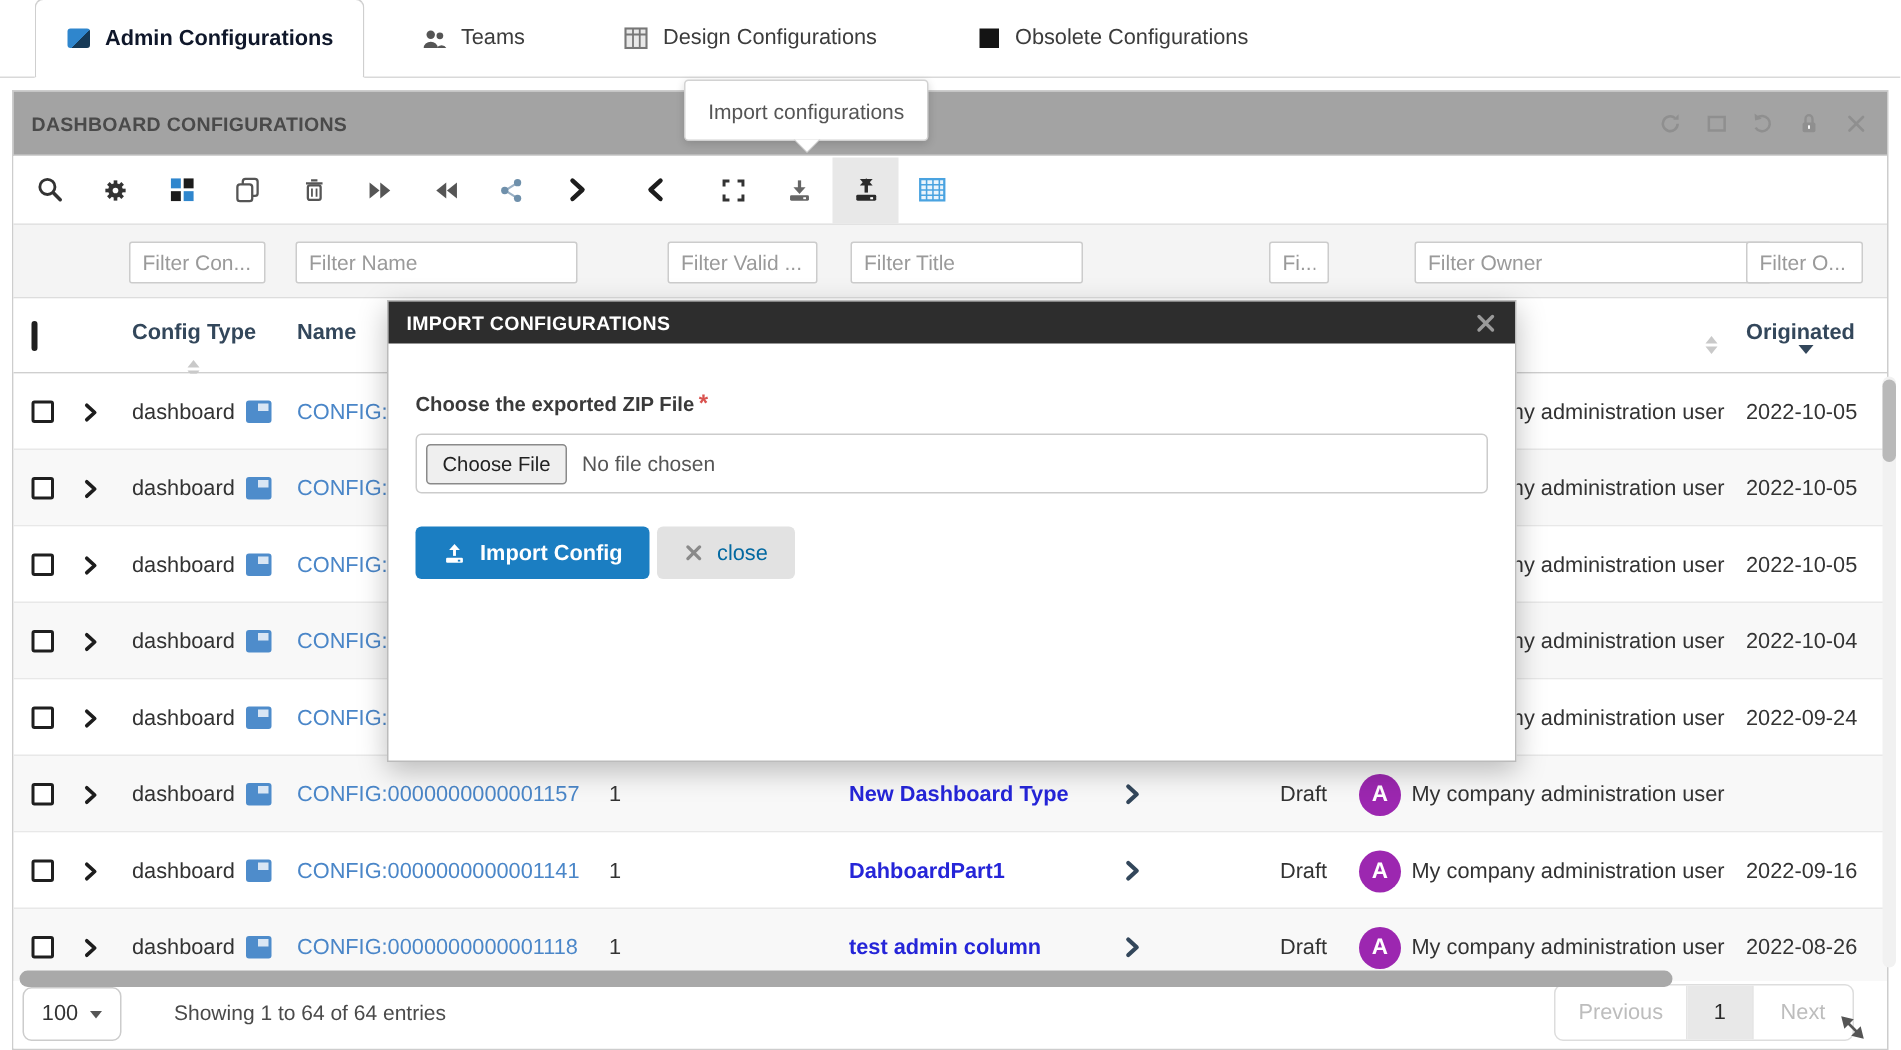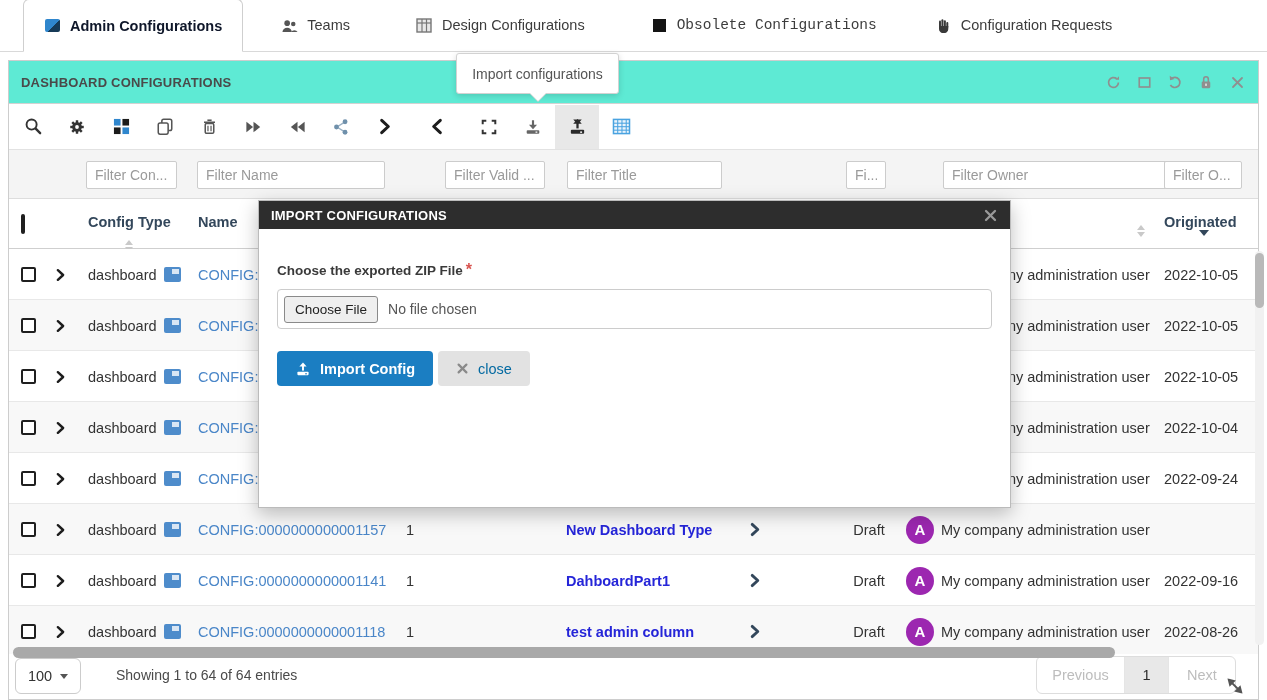--- a/index.html
+++ b/index.html
@@ -15,21 +15,21 @@
   .tab.active { border:1px solid #cfcfcf; border-bottom:1px solid #fff; border-radius:6px 6px 0 0;
     background:#fff; font-weight:700; color:#0f172a; margin-bottom:-1px; height:53px;margin-left:18px; }
   .tab .ic { width:17px; height:15px; display:inline-flex; align-items:center; justify-content:center; }
   .ic-admin { width:15px; height:13px; border-radius:2px;
     background:linear-gradient(135deg,#2f86cd 55%,#163a57 55%); }
   .ic-obsolete { width:13px; height:13px; background:#141414; }
 
   
   .panel { position:absolute; left:8px; top:60px; width:1251px; height:640px;
     border:1px solid #cdcdcd; background:#fff; }
-  .panel-header { height:43px; background:#5eead4; border-bottom:1px solid #d2d2d2;
+  .panel-header { height:43px; background:#a3a3a3; border-bottom:1px solid #d2d2d2;
     display:flex; align-items:center; padding:0 12px; }
   .panel-title { font-size:13px; font-weight:700; color:#4a4a4a; letter-spacing:.2px; }
   .win-icons { margin-left:auto; display:flex; align-items:center; gap:13px; color:#8f8f8f; }
   .win-icons .wic { width:18px; height:18px; display:inline-flex; align-items:center; justify-content:center; cursor:pointer; }
 
   .toolbar { height:45px; display:flex; align-items:center; gap:24px; padding-left:14px; background:#fff; }
   .tbtn { width:20px; height:20px; display:flex; align-items:center; justify-content:center; cursor:pointer; flex:0 0 auto; }
   .tbtn.boxed { width:44px; height:44px; background:#e8e8e8; margin:0 -12px; }
 
   .filters { position:relative; height:50px; background:#f4f4f4; border-top:1px solid #e2e2e2; border-bottom:1px solid #ddd; }
@@ -146,39 +146,25 @@
       <span class="ic">
         <svg width="16" height="15" viewBox="0 0 16 15">
             <rect x="1" y="1" width="14" height="13" fill="#e8e8e8" stroke="#777" stroke-width="1.4"></rect>
             <line x1="1" y1="5" x2="15" y2="5" stroke="#777" stroke-width="1.2"></line>
             <line x1="6" y1="1" x2="6" y2="14" stroke="#777" stroke-width="1.2"></line>
             <line x1="10.5" y1="1" x2="10.5" y2="14" stroke="#777" stroke-width="1.2"></line>
           </svg>
       </span>
       <span>Design Configurations</span>
     </div>
-    <div class="tab" style="margin-left:26px;font-family:Liberation Mono, monospace;">
+    <div class="tab" style="margin-left:26px;">
       <span class="ic">
           <span class="ic-obsolete"></span>
         </span>
       <span>Obsolete Configurations</span>
-    </div>
-    <div class="tab" style="margin-left:18px;">
-      <span class="ic">
-        <svg width="15" height="15" viewBox="0 0 16 16">
-            <g fill="#3a3a3a">
-              <rect x="3.2" y="2.6" width="2.1" height="8" rx="1"></rect>
-              <rect x="5.8" y="1.4" width="2.1" height="9" rx="1"></rect>
-              <rect x="8.4" y="2.4" width="2.1" height="8" rx="1"></rect>
-              <rect x="11" y="4.2" width="2.1" height="6.5" rx="1"></rect>
-              <path d="M3.2,8.6 h9.9 v3 a4.95,4.6 0 0 1 -9.9,0 Z"></path>
-            </g>
-          </svg>
-      </span>
-      <span>Configuration Requests</span>
     </div>
   </div>
 
   <div class="tooltip">
     <span>Import configurations</span>
   </div>
 
   <div class="panel">
 
     <div class="panel-header">

